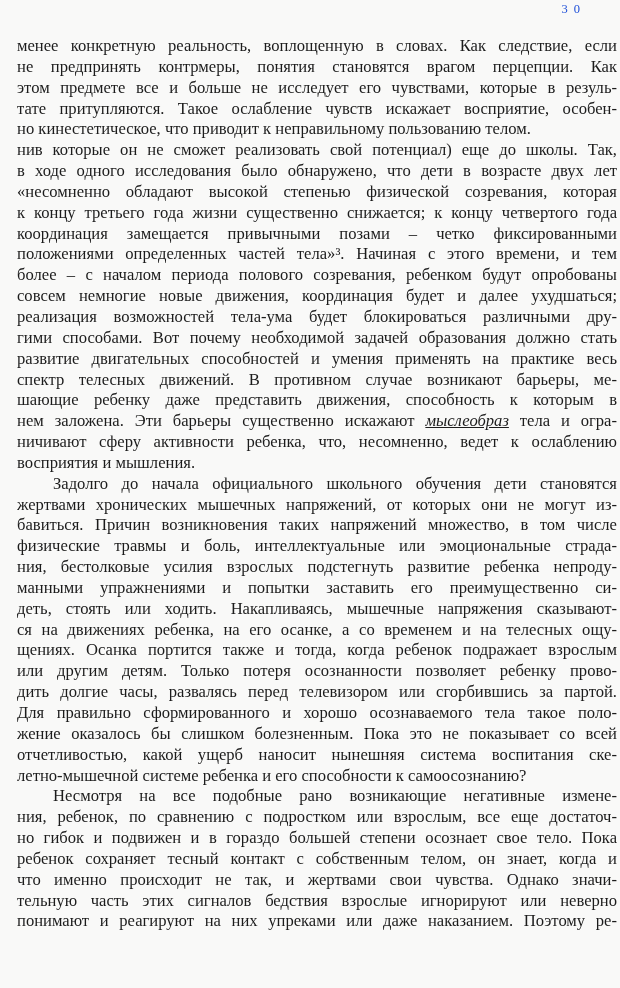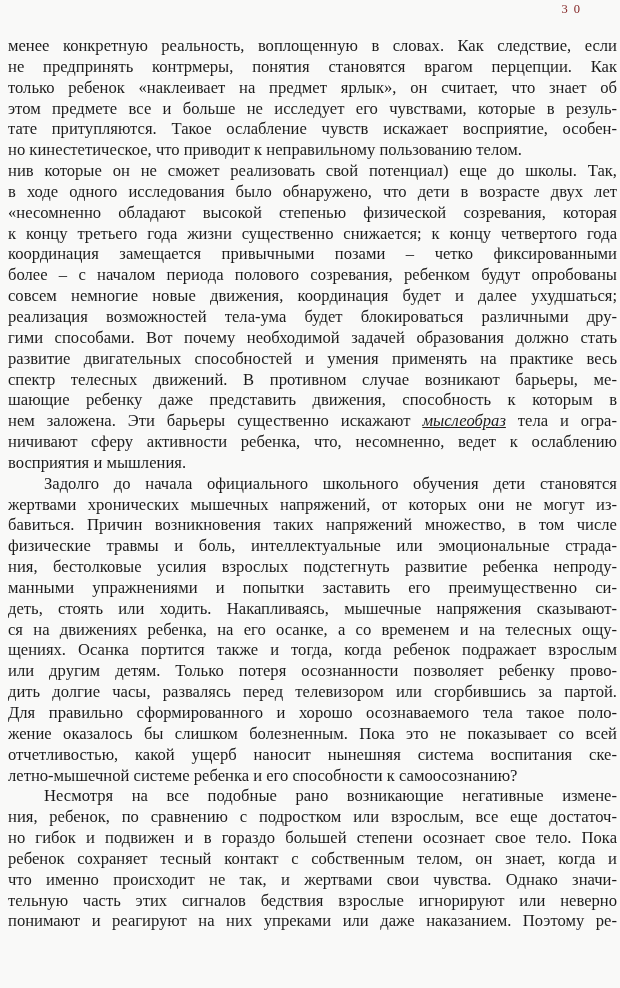--- a/index.html
+++ b/index.html
@@ -18,27 +18,27 @@
       height: 988px;
       font-family: "Liberation Serif", "DejaVu Serif", serif;
       color: #1c1c1c;
     }
     .pagenum {
       position: absolute;
       top: 2px;
       right: 34px;
       font-size: 12.5px;
       letter-spacing: 6px;
-      color: #7f1d1d;
+      color: #1d4ed8;
       font-family: "Liberation Serif", "DejaVu Serif", serif;
     }
     .text-block {
       position: absolute;
       top: 36px;
-      left: 8px;
+      left: 17px;
       right: 3px;
     }
     .line {
       font-size: 16.6px;
       line-height: 20.85px;
       height: 20.85px;
       overflow: hidden;
       text-align: justify;
       text-align-last: justify;
       text-justify: inter-word;
@@ -56,29 +56,29 @@
     }
   </style>
 </head>
 <body>
 
 <div class="page">
   <div class="pagenum">30</div>
   <div class="text-block">
       <div class="line"><span>менее конкретную реальность, воплощенную в словах. Как следствие, если</span></div>
       <div class="line"><span>не предпринять контрмеры, понятия становятся врагом перцепции. Как</span></div>
-      <div class="line"><span>только ребенок «наклеивает на предмет ярлык», он считает, что знает об</span></div>
       <div class="line"><span>этом предмете все и больше не исследует его чувствами, которые в резуль-</span></div>
       <div class="line"><span>тате притупляются. Такое ослабление чувств искажает восприятие, особен-</span></div>
       <div class="line para-end"><span>но кинестетическое, что приводит к неправильному пользованию телом.</span></div>
       <div class="line"><span>нив которые он не сможет реализовать свой потенциал) еще до школы. Так,</span></div>
       <div class="line"><span>в ходе одного исследования было обнаружено, что дети в возрасте двух лет</span></div>
       <div class="line"><span>«несомненно обладают высокой степенью физической созревания, которая</span></div>
       <div class="line"><span>к концу третьего года жизни существенно снижается; к концу четвертого года</span></div>
       <div class="line"><span>координация замещается привычными позами – четко фиксированными</span></div>
+      <div class="line"><span>положениями определенных частей тела»³. Начиная с этого времени, и тем</span></div>
       <div class="line"><span>более – с началом периода полового созревания, ребенком будут опробованы</span></div>
       <div class="line"><span>совсем немногие новые движения, координация будет и далее ухудшаться;</span></div>
       <div class="line"><span>реализация возможностей тела-ума будет блокироваться различными дру-</span></div>
       <div class="line"><span>гими способами. Вот почему необходимой задачей образования должно стать</span></div>
       <div class="line"><span>развитие двигательных способностей и умения применять на практике весь</span></div>
       <div class="line"><span>спектр телесных движений. В противном случае возникают барьеры, ме-</span></div>
       <div class="line"><span>шающие ребенку даже представить движения, способность к которым в</span></div>
       <div class="line"><span>нем заложена. Эти барьеры существенно искажают </span><i>мыслеобраз</i><span> тела и огра-</span></div>
       <div class="line"><span>ничивают сферу активности ребенка, что, несомненно, ведет к ослаблению</span></div>
       <div class="line para-end"><span>восприятия и мышления.</span></div>

